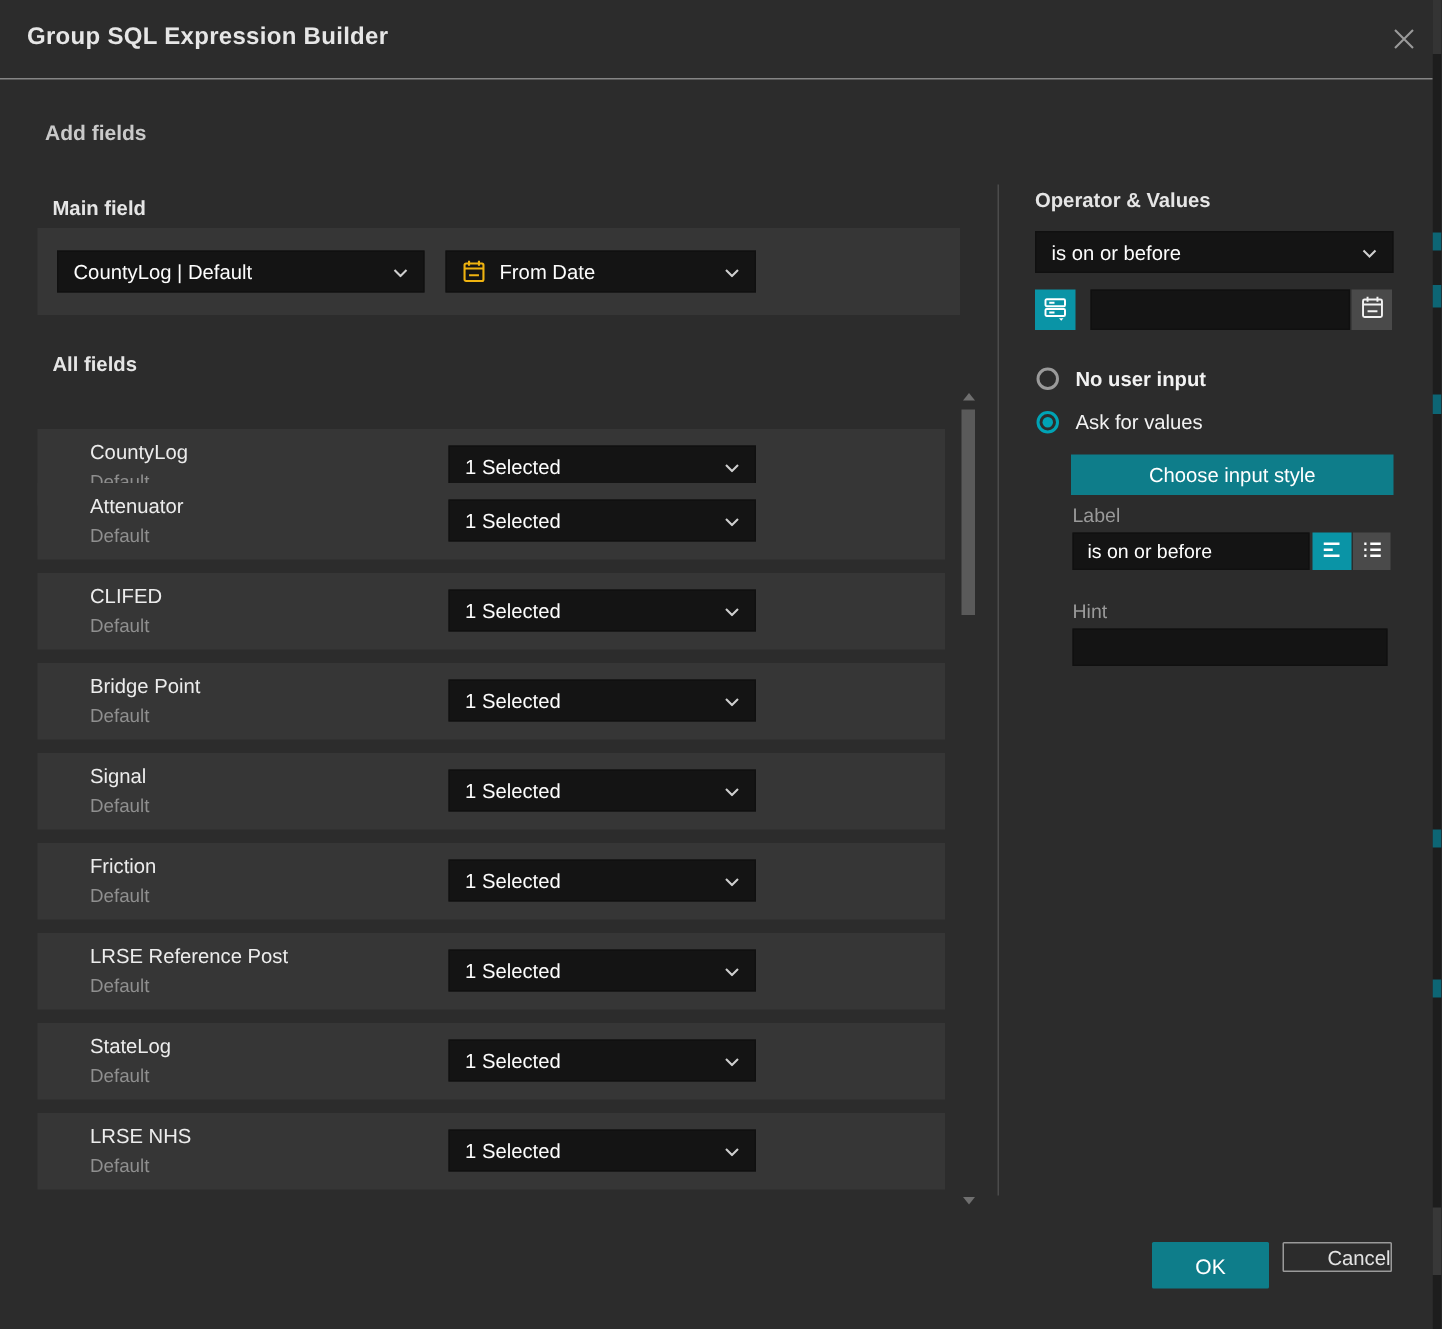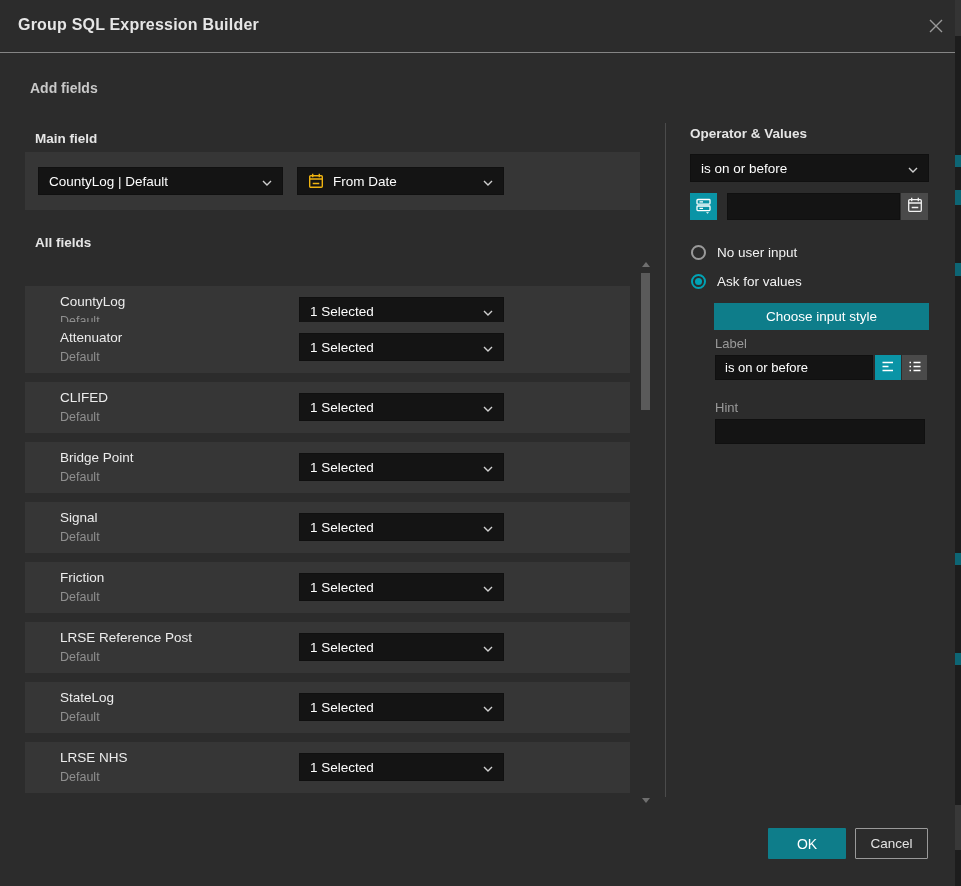--- a/index.html
+++ b/index.html
@@ -69,22 +69,22 @@
 
   .cap { position:absolute; font-size:13px; color:#9a9a9a; }
   .label-input { position:absolute; left:715px; top:355px; width:158px; height:25px; background:#141414; border:1px solid #101010; color:#fff; font-size:13px; padding:0 9px; font-family:"Liberation Sans", sans-serif; }
   .align-btn { left:875px; top:355px; width:26px; height:25px; background:#0a94a6; }
   .list-btn  { left:902px; top:355px; width:25px; height:25px; background:#4a4a4a; }
   .hint-input { position:absolute; left:715px; top:419px; width:210px; height:25px; background:#141414; border:1px solid #101010; color:#fff; font-size:13px; padding:0 9px; font-family:"Liberation Sans", sans-serif; }
 
   
   .ok-btn { position:absolute; left:768px; top:828px; width:78px; height:31px; background:#0e7d8a; border:none; color:#fff;
     font-size:14px; font-family:"Liberation Sans", sans-serif; border-radius:1px; cursor:pointer;text-align:center; }
-  .cancel-btn { position:absolute; left:855px; top:828px; width:73px; height:31px; background:transparent; border:1px solid #9a9a9a;
-    color:#e3e3e3; font-size:13.5px; font-family:"Liberation Sans", sans-serif; border-radius:1px; cursor:pointer; }
+  .cancel-btn { position:absolute; left:855px; top:828px; width:73px; height:20px; background:transparent; border:1px solid #9a9a9a;
+    color:#e3e3e3; font-size:13.5px; font-family:"Liberation Sans", sans-serif; border-radius:1px; cursor:pointer;text-align:right; }
 </style>
 </head>
 <body>
 
 <div class="bg-strip">
   <div class="seg" style="top:0;height:36px;background:#343434"></div>
   <div class="seg" style="top:155px;height:12px;background:#0d6574"></div>
   <div class="seg" style="top:190px;height:15px;background:#0d6574"></div>
   <div class="seg" style="top:263px;height:13px;background:#0d6574"></div>
   <div class="seg" style="top:553px;height:12px;background:#0d6574"></div>
@@ -254,21 +254,21 @@
   <input class="value-input" value="" style="">
   <button class="icon-btn cal-btn">
     <span>
       <svg width="16" height="16" viewBox="0 0 16 16" fill="none" stroke="#f2f2f2" stroke-width="1.3">
         <rect x="1.7" y="2.7" width="12.6" height="11.6" rx="1"></rect>
         <path d="M4.7 0.8 L4.7 4.2 M11.3 0.8 L11.3 4.2 M1.7 6 L14.3 6 M4.7 10.5 L11.3 10.5"></path>
       </svg>
     </span>
   </button>
 
-  <div class="radio-row" style="top:245px;">
+  <div class="radio-row" style="top:245px;font-weight:bold;">
     <span class="radio"></span>
     <span class="radio-label">No user input</span>
   </div>
   <div class="radio-row" style="top:274px;">
     <span class="radio sel"></span>
     <span class="radio-label">Ask for values</span>
   </div>
 
   <button class="choose-btn">Choose input style</button>
 

